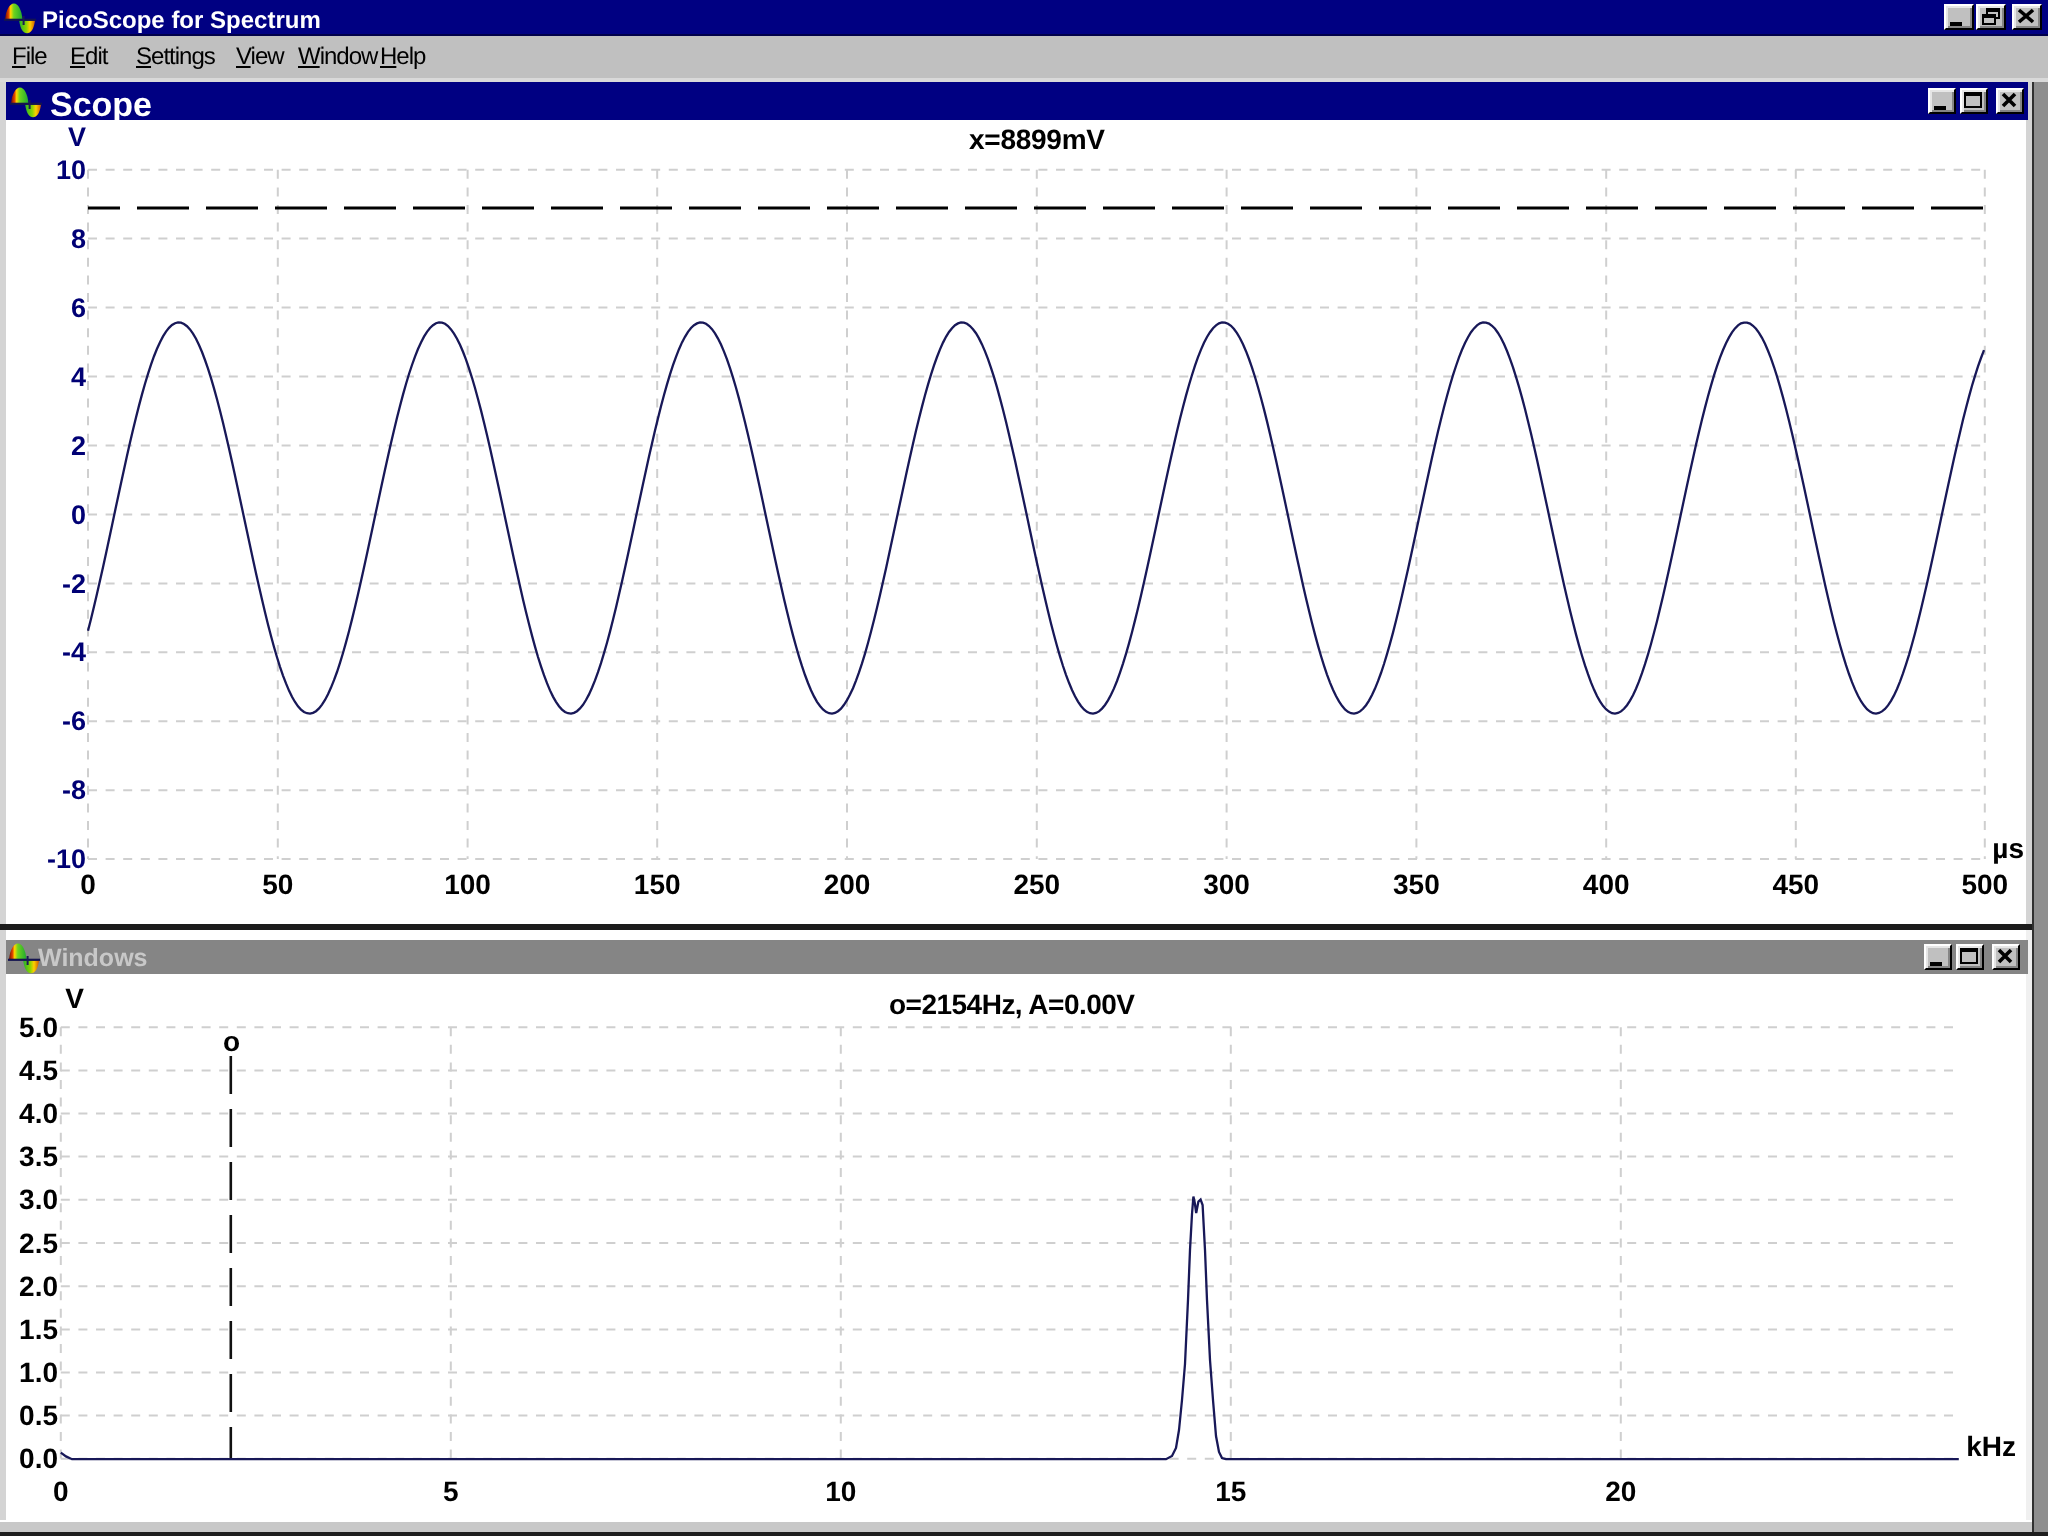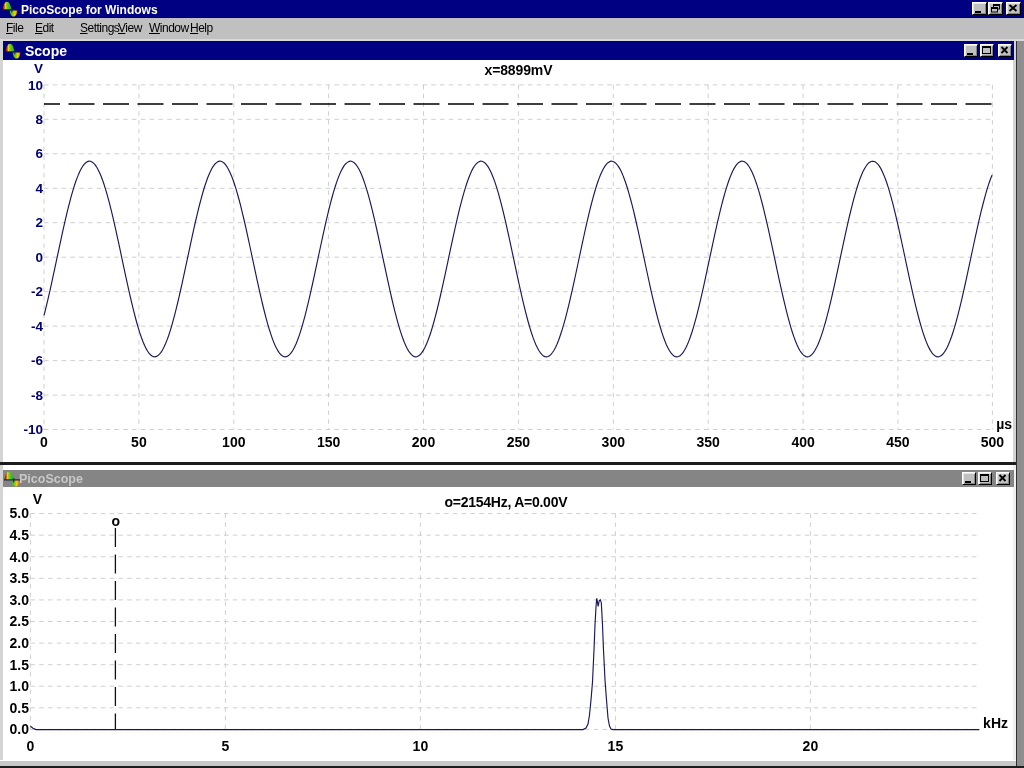--- a/index.html
+++ b/index.html
@@ -9,21 +9,21 @@
 .b svg { position:absolute; left:-1px; top:-1px; }
 .mi { position:absolute; top:3px; font-size:12px; color:#000; letter-spacing:-0.5px; }
 .ttl { font-weight:bold; font-size:13px; }
 svg text { font-family:"Liberation Sans",sans-serif; font-weight:bold; }
 .ny { fill:#000074; font-size:13.5px; }
 .bk { fill:#000000; font-size:14px; }
 </style></head>
 <body>
 
 <div class="abs" style="left:0;top:0;width:1024px;height:18px;background:#000082"></div>
-<div class="abs ttl" style="left:21px;top:3px;color:#fff;font-size:12px">PicoScope for Windows</div>
+<div class="abs ttl" style="left:21px;top:3px;color:#fff;font-size:12px">PicoScope for Spectrum</div>
 <svg style="position:absolute;left:2px;top:1px" width="16" height="16" viewBox="0 0 16 16">
 <defs>
 <linearGradient id="gu21" x1="0" y1="0" x2="1" y2="0">
 <stop offset="0" stop-color="#6e0e00"></stop>
         <stop offset="0.2" stop-color="#e04400"></stop>
 <stop offset="0.32" stop-color="#ffd800"></stop>
         <stop offset="0.5" stop-color="#6ed41e"></stop>
 <stop offset="1" stop-color="#1fa830"></stop>
       </linearGradient>
 <linearGradient id="gl21" x1="0" y1="0" x2="1" y2="0">
@@ -36,32 +36,32 @@
 <path d="M0.5,8.7 C1,4 2.8,0.8 5,0.8 C7.2,0.8 8.7,4 9.3,8.7 Z" fill="url(#gu21)"></path>
 <path d="M7.6,9.3 C8.2,13.8 9.6,15.6 11.5,15.6 C13.4,15.6 14.9,13.8 15.5,9.3 Z" fill="url(#gl21)"></path>
 <path d="M0,8.9 L16,8.9" stroke="#141450" stroke-width="1.1" fill="none"></path>
 <path d="M9.8,7 L9.8,11.5" stroke="#1a1a55" stroke-width="1" fill="none"></path>
 </svg>
 
 <div class="abs" style="left:0;top:17px;width:1024px;height:1px;background:#00004a"></div>
 <div class="abs" style="left:0;top:18px;width:1024px;height:35px;background:#c0c0c0">
     <span class="mi" style="left:6px"><u>F</u>ile</span>
     <span class="mi" style="left:35px"><u>E</u>dit</span>
-    <span class="mi" style="left:80px"><u>S</u>ettings</span>
+    <span class="mi" style="left:68px"><u>S</u>ettings</span>
     <span class="mi" style="left:118px"><u>V</u>iew</span>
     <span class="mi" style="left:149px"><u>W</u>indow</span>
     <span class="mi" style="left:190px"><u>H</u>elp</span>
   </div>
 <div class="abs" style="left:0;top:39px;width:1024px;height:2px;background:#d9d9d9"></div>
 
 <div class="abs" style="left:0;top:41px;width:1016px;height:421px;background:#fff"></div>
 <div class="abs" style="left:0;top:41px;width:3px;height:421px;background:#d4d4d4"></div>
 <div class="abs" style="left:1013px;top:41px;width:3px;height:421px;background:#d4d4d4"></div>
 <div class="abs" style="left:3px;top:41px;width:1011px;height:19px;background:#000082"></div>
-<div class="abs ttl" style="left:25px;top:42.5px;color:#fff;font-size:14px">Scope</div>
+<div class="abs ttl" style="left:25px;top:42.5px;color:#fff;font-size:17px">Scope</div>
 <svg style="position:absolute;left:5px;top:43px" width="16" height="16" viewBox="0 0 16 16">
 <defs>
 <linearGradient id="gu543" x1="0" y1="0" x2="1" y2="0">
 <stop offset="0" stop-color="#6e0e00"></stop>
         <stop offset="0.2" stop-color="#e04400"></stop>
 <stop offset="0.32" stop-color="#ffd800"></stop>
         <stop offset="0.5" stop-color="#6ed41e"></stop>
 <stop offset="1" stop-color="#1fa830"></stop>
       </linearGradient>
 <linearGradient id="gl543" x1="0" y1="0" x2="1" y2="0">
@@ -75,21 +75,21 @@
 <path d="M7.6,9.3 C8.2,13.8 9.6,15.6 11.5,15.6 C13.4,15.6 14.9,13.8 15.5,9.3 Z" fill="url(#gl543)"></path>
 <path d="M0,8.9 L16,8.9" stroke="#141450" stroke-width="1.1" fill="none"></path>
 <path d="M9.8,7 L9.8,11.5" stroke="#1a1a55" stroke-width="1" fill="none"></path>
 </svg>
 <div class="abs" style="left:0;top:462px;width:1016px;height:3px;background:#1c1c1c"></div>
 
 <div class="abs" style="left:0;top:465px;width:1016px;height:303px;background:#fff"></div>
 <div class="abs" style="left:0;top:465px;width:3px;height:295px;background:#d4d4d4"></div>
 <div class="abs" style="left:1013px;top:465px;width:3px;height:295px;background:#f0f0f0"></div>
 <div class="abs" style="left:3px;top:470px;width:1011px;height:17px;background:#858585"></div>
-<div class="abs ttl" style="left:19px;top:472px;color:#c8c8c8;font-size:12.5px">PicoScope</div>
+<div class="abs ttl" style="left:19px;top:472px;color:#c8c8c8;font-size:12.5px">Windows</div>
 <svg style="position:absolute;left:4px;top:471px" width="16" height="16" viewBox="0 0 16 16">
 <defs>
 <linearGradient id="gu4471" x1="0" y1="0" x2="1" y2="0">
 <stop offset="0" stop-color="#6e0e00"></stop>
         <stop offset="0.2" stop-color="#e04400"></stop>
 <stop offset="0.32" stop-color="#ffd800"></stop>
         <stop offset="0.5" stop-color="#6ed41e"></stop>
 <stop offset="1" stop-color="#1fa830"></stop>
       </linearGradient>
 <linearGradient id="gl4471" x1="0" y1="0" x2="1" y2="0">

